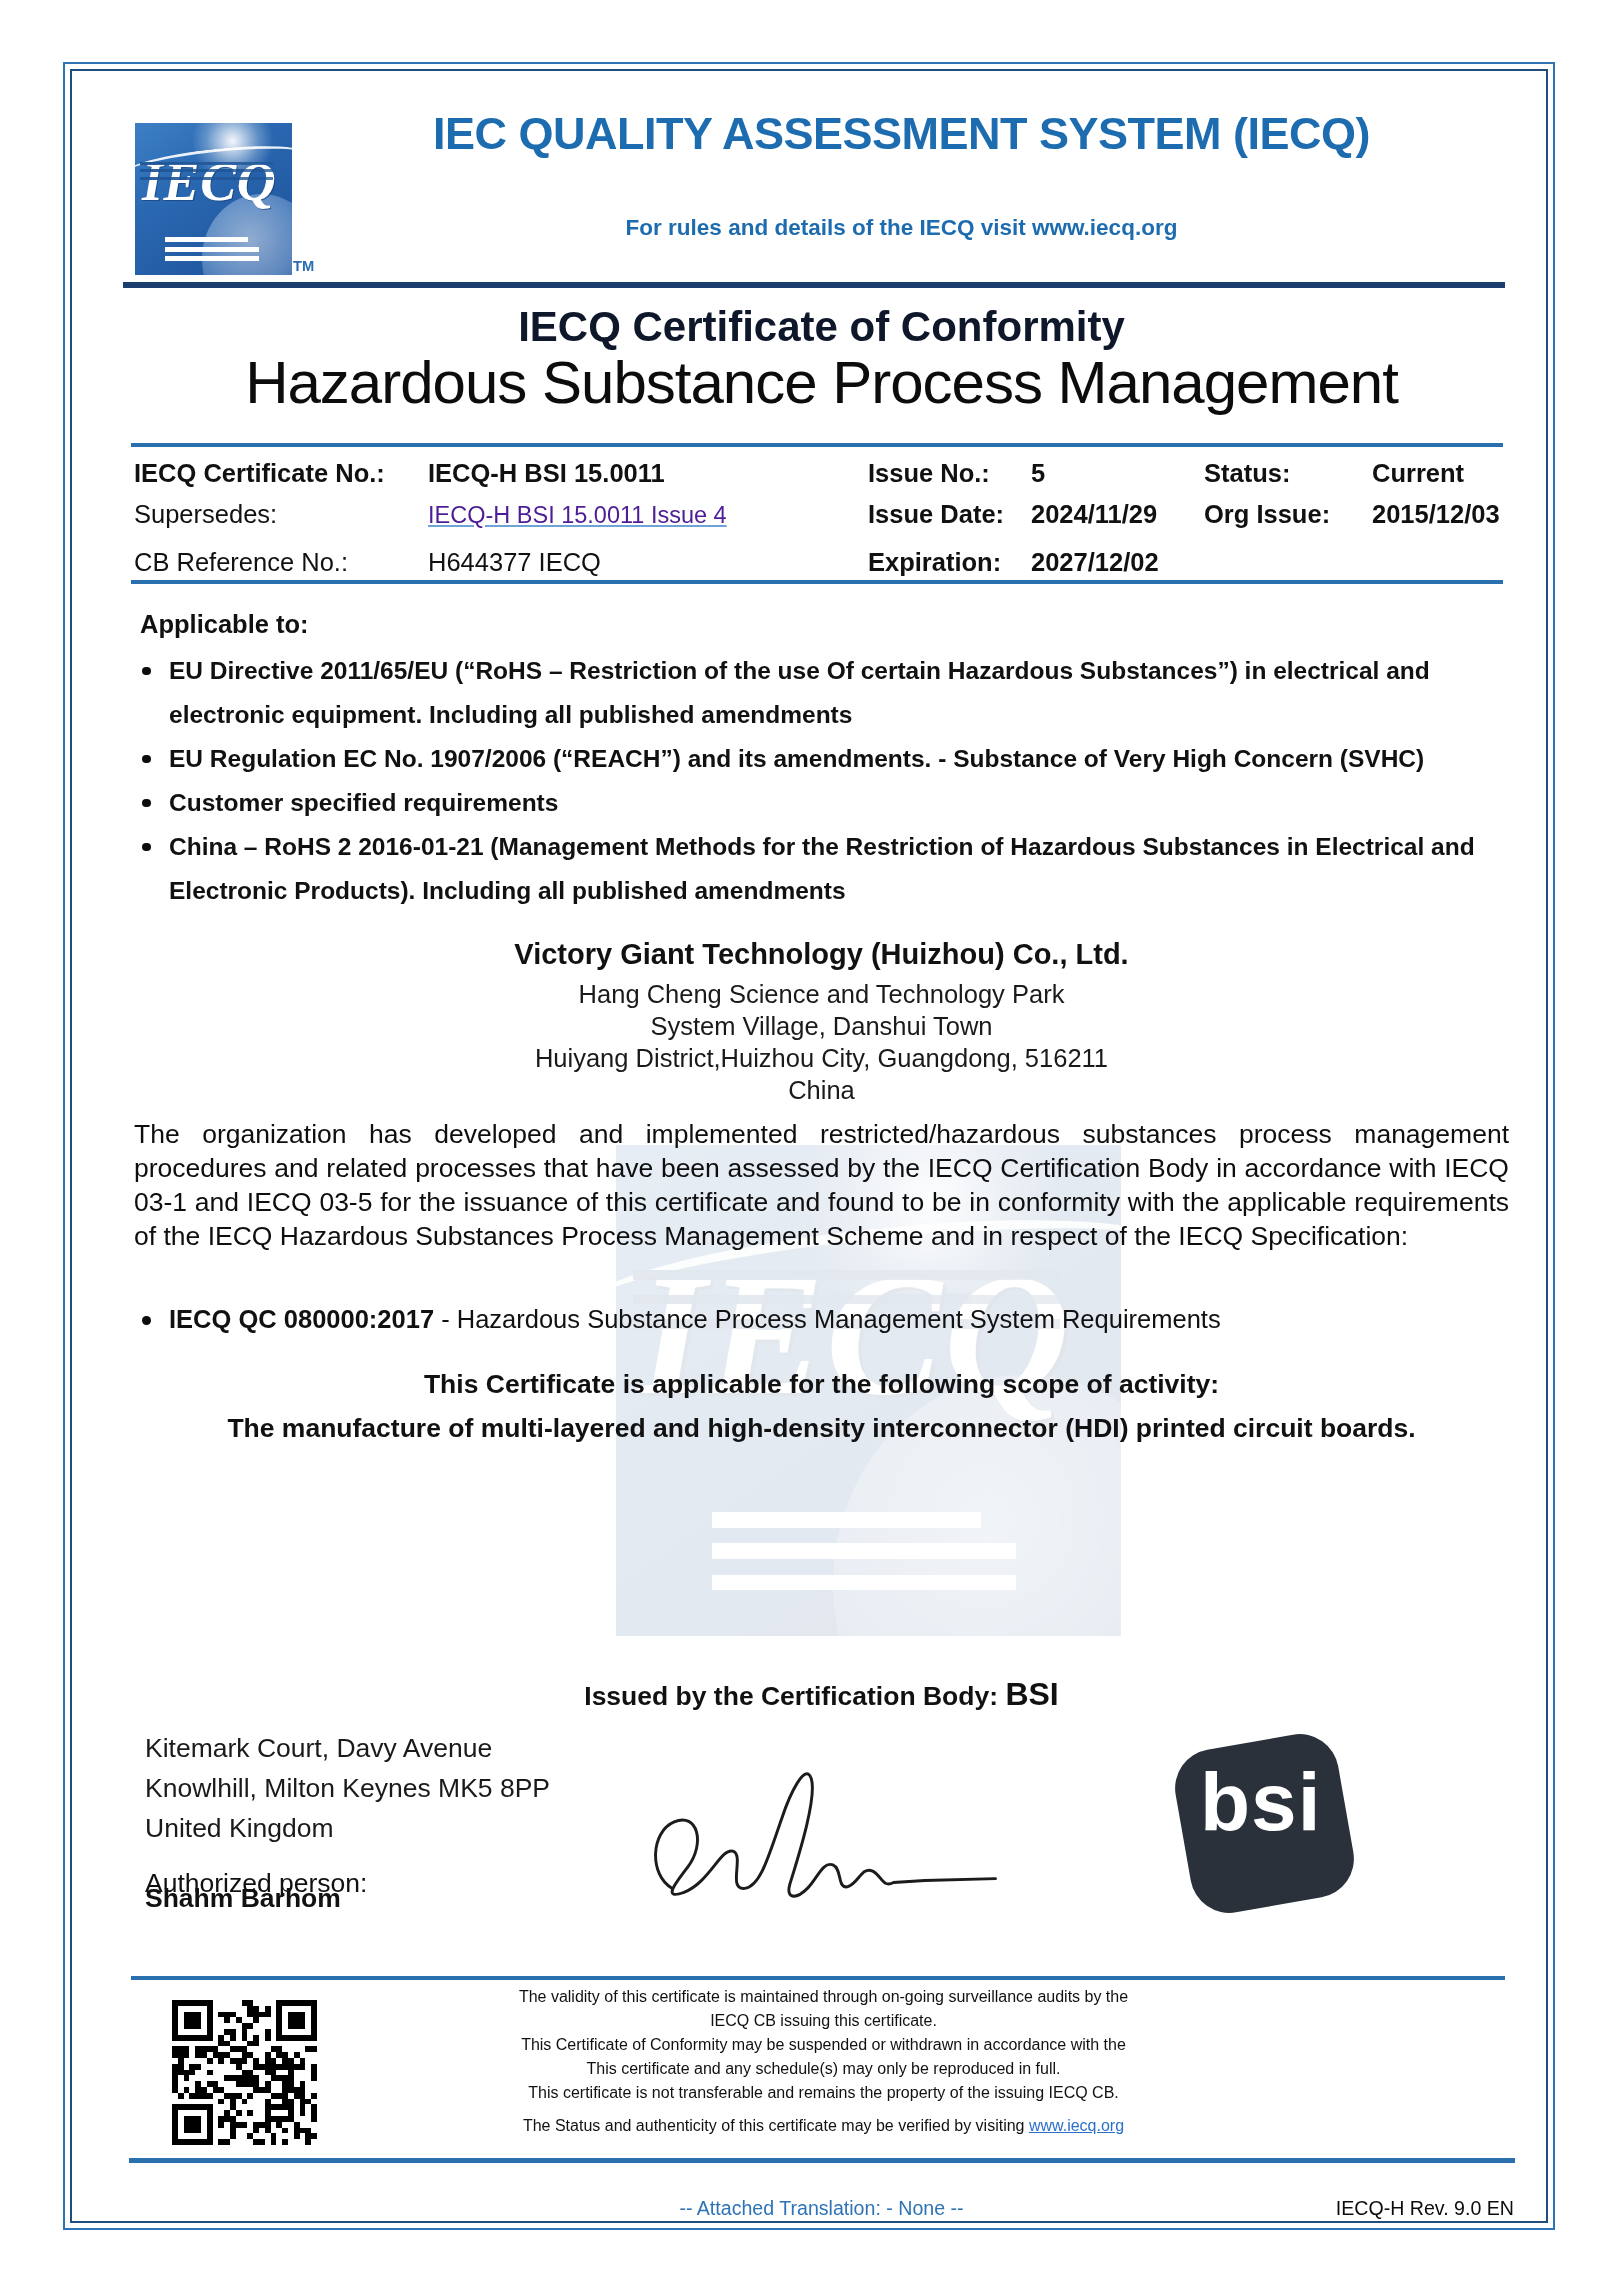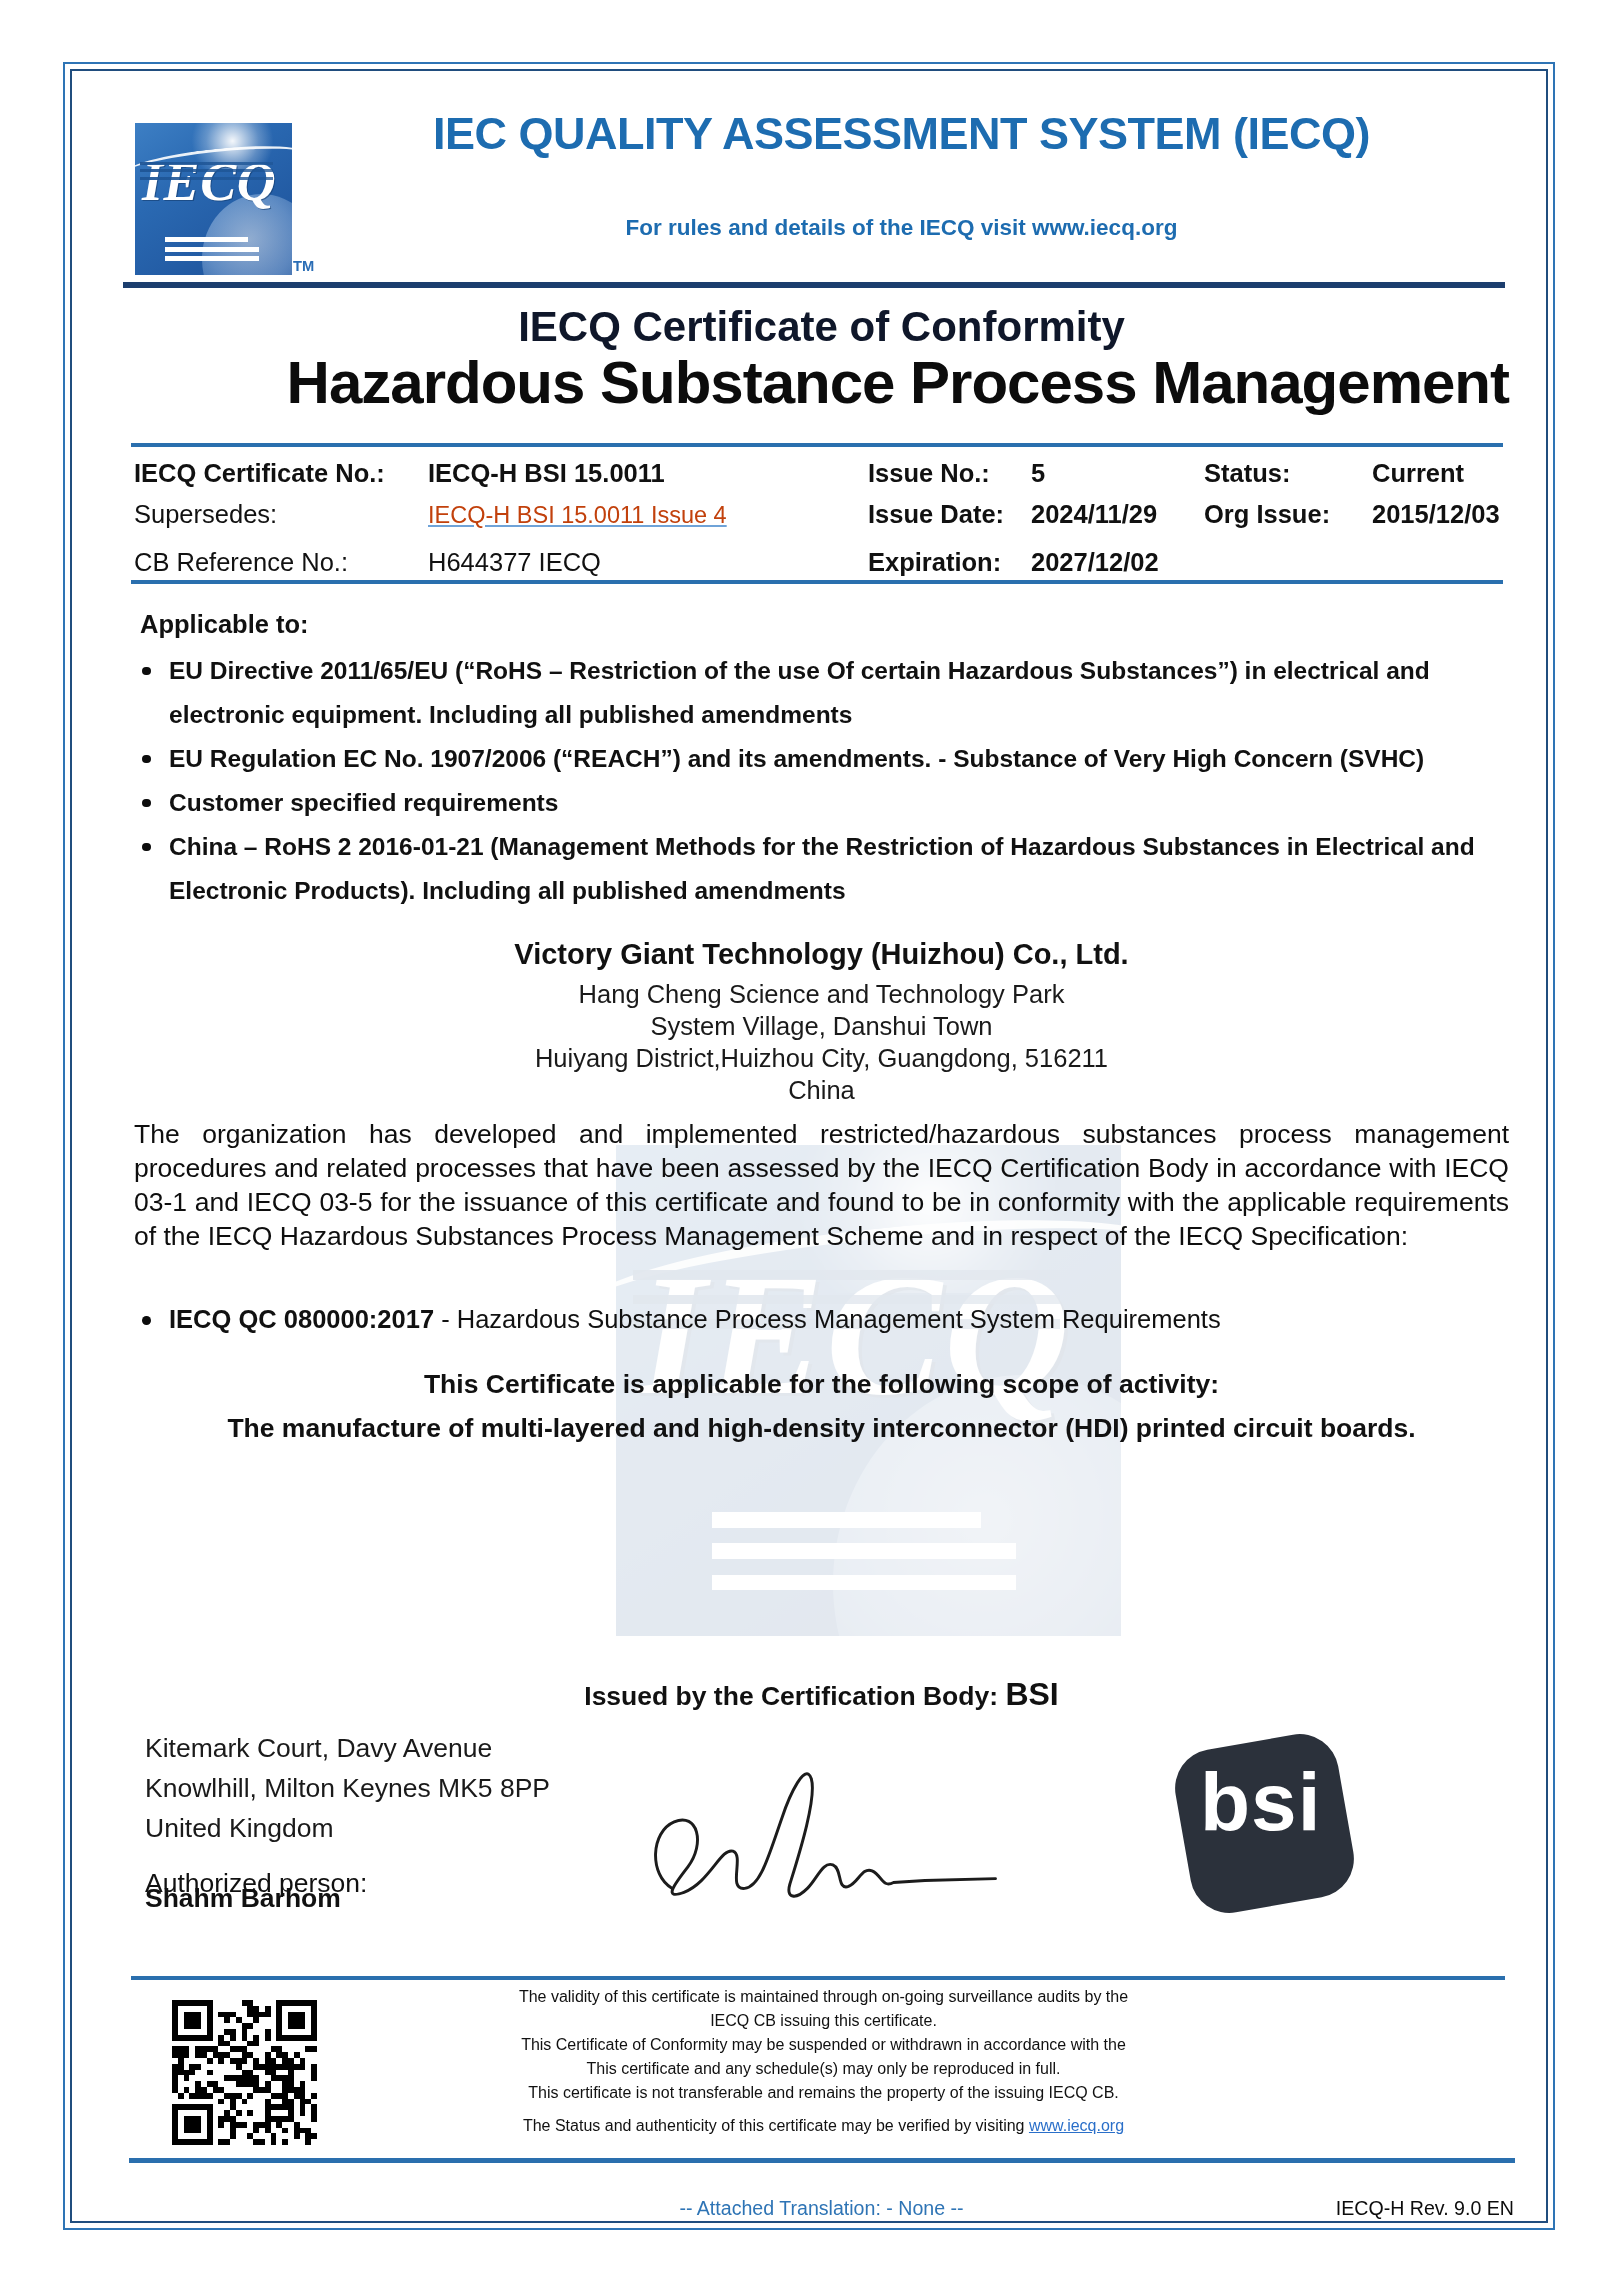--- a/index.html
+++ b/index.html
@@ -37,30 +37,30 @@
   
   .hdr-title{position:absolute; left:294px; top:108px; width:1215px; text-align:center;
     font-size:45px; font-weight:bold; color:#1d6cb0; letter-spacing:-0.5px;}
   .hdr-sub{position:absolute; left:294px; top:215px; width:1215px; text-align:center;
     font-size:22.5px; font-weight:bold; color:#1d6cb0;}
   .rule{position:absolute; background:#2a6fae;}
   .rule-header{left:123px; top:282px; width:1382px; height:5.9px; background:#1c3e6e;}
   
   .cert-title{position:absolute; left:134px; top:303px; width:1375px; text-align:center;
     font-size:42px; font-weight:bold; color:#0f172a;}
-  .cert-sub{position:absolute; left:134px; top:348px; width:1375px; text-align:right;
-    font-size:60px; font-weight:bold; color:#0c0c0c; letter-spacing:-1px;}
+  .cert-sub{position:absolute; left:134px; top:348px; width:1375px; text-align:center;
+    font-size:60px; font-weight:normal; color:#0c0c0c; letter-spacing:-1px;}
   .rule-t1{left:131px; top:443px; width:1372px; height:3.9px;}
   .rule-t2{left:131px; top:580px; width:1372px; height:3.9px;}
   
   .ct-row{position:absolute; left:134px; width:1375px; display:grid;
     grid-template-columns:294px 440px 163px 173px 168px 1fr; font-size:25.5px; white-space:nowrap;}
   .ct-r1{top:459px;} .ct-r2{top:500px;} .ct-r3{top:548px;}
   .b{font-weight:bold;}
-  .link{color:#c2410c; text-decoration-color:#6fa3d8;margin-top:9px;}
+  .link{color:#4c1d95; text-decoration-color:#6fa3d8;margin-top:9px;}
   
   .app-head{position:absolute; left:140px; top:610px; font-size:25.5px; font-weight:bold;}
   .bullets{position:absolute; left:140px; top:649px; width:1358px; margin:0; padding:0; list-style:none;}
   .bullets li{position:relative; padding-left:29px; font-size:24.5px; font-weight:bold; line-height:44px;}
   .bullets li::before{content:""; position:absolute; left:2px; top:17.6px; width:8.8px; height:8.8px;
     border-radius:50%; background:#0c0c0c;}
   
   .co-name{position:absolute; left:134px; top:938px; width:1375px; text-align:center;
     font-size:29px; font-weight:bold;}
   .co-addr{position:absolute; left:134px; top:978px; width:1375px; text-align:center;

